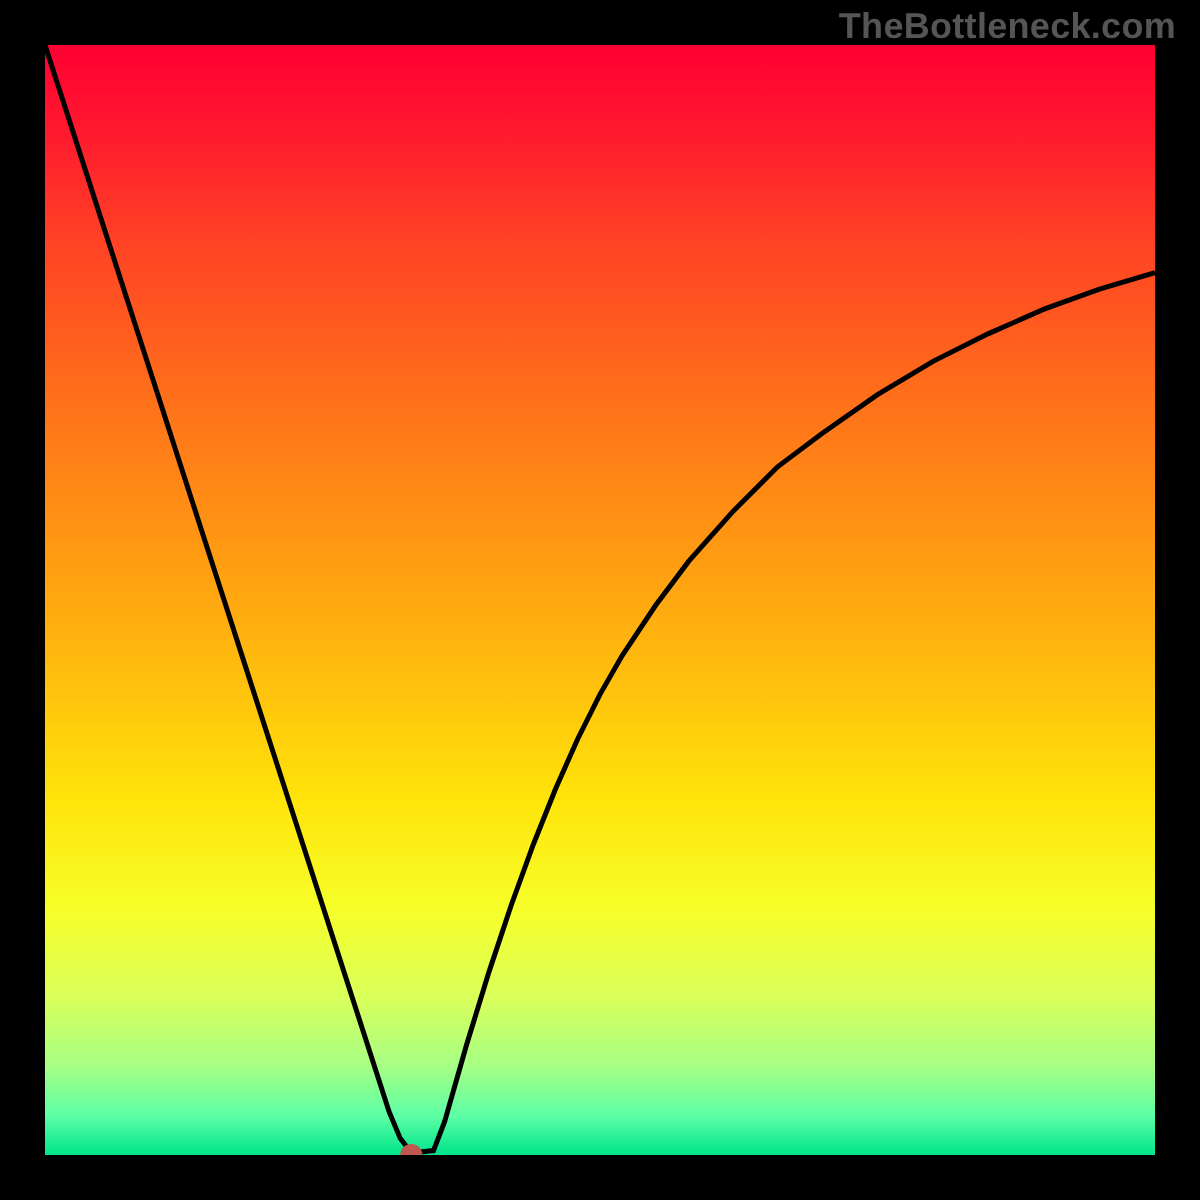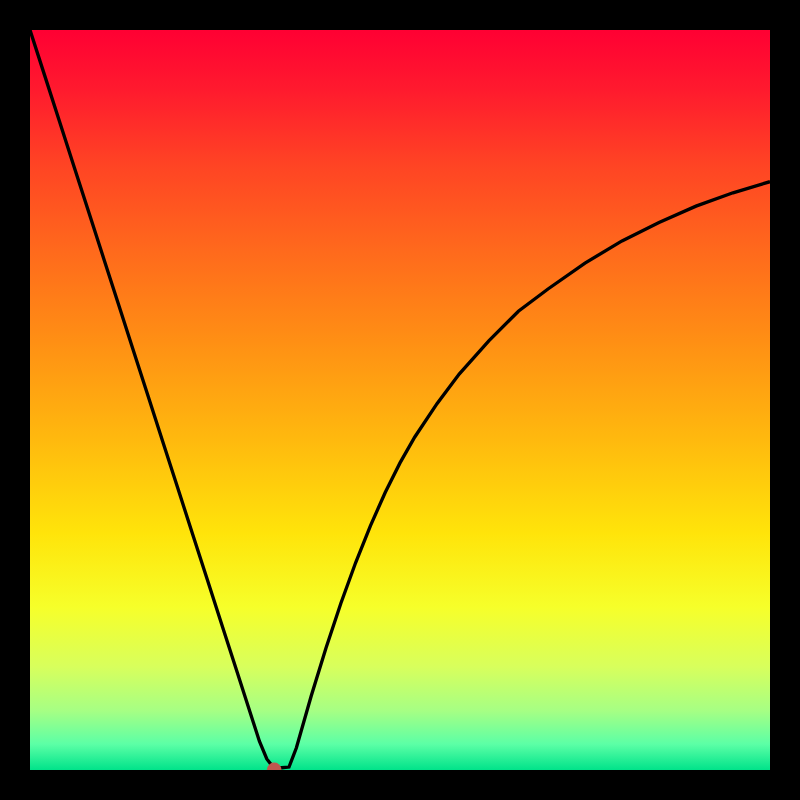--- a/index.html
+++ b/index.html
@@ -41,20 +41,21 @@
     stroke-width: 0.45;
   }
   .marker {
     fill: #c0584f;
   }
 </style>
 </head>
 <body>
 
 <div class="frame">
+  <div class="watermark">TheBottleneck.com</div>
 
   <svg class="plot" viewBox="0 0 100 100" preserveAspectRatio="none">
     <defs>
       <linearGradient id="bg-grad" x1="0" y1="0" x2="0" y2="1">
           <stop offset="0%" stop-color="#ff0033"></stop>
           <stop offset="8%" stop-color="#ff1a2e"></stop>
           <stop offset="18%" stop-color="#ff4324"></stop>
           <stop offset="30%" stop-color="#ff6a1c"></stop>
           <stop offset="42%" stop-color="#ff8f14"></stop>
           <stop offset="55.00000000000001%" stop-color="#ffb80e"></stop>

